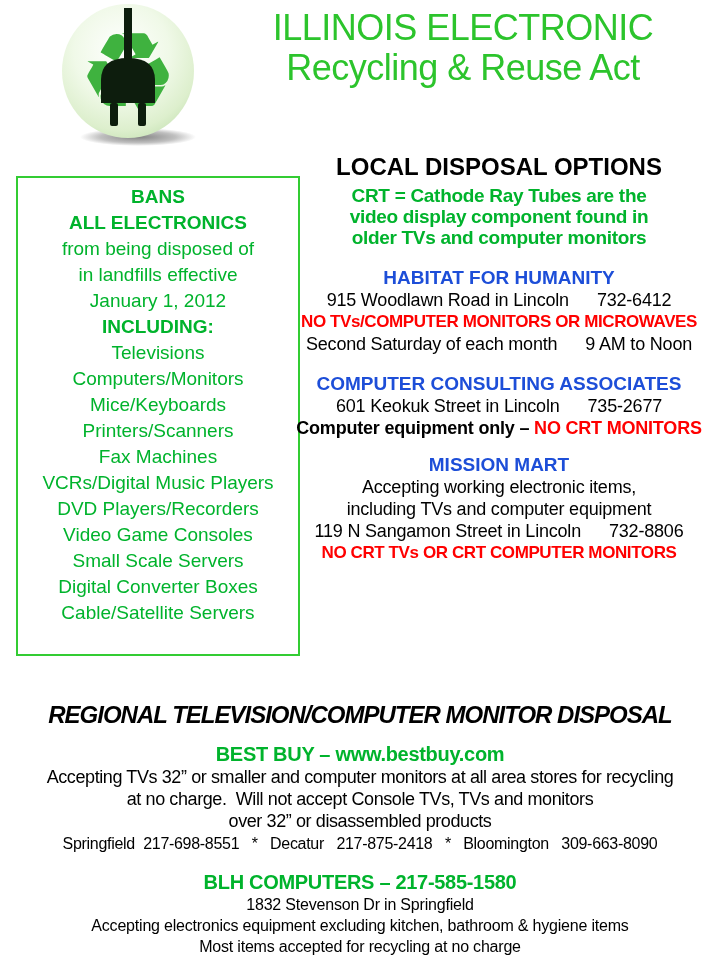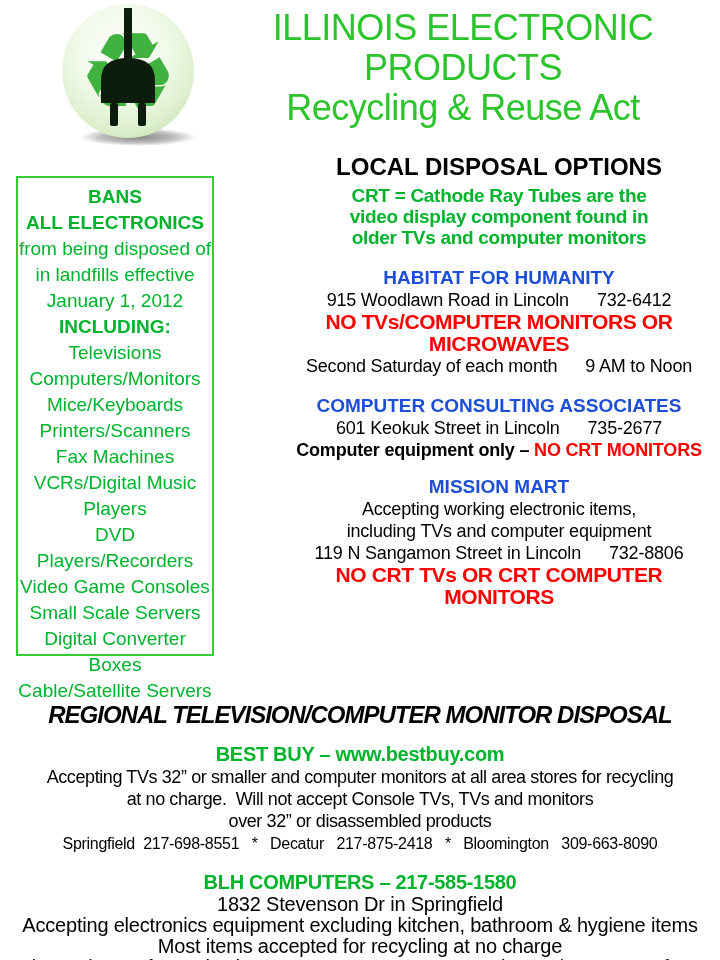--- a/index.html
+++ b/index.html
@@ -14,45 +14,45 @@
 
   
   .logo{position:absolute;left:40px;top:0;width:178px;height:148px;}
   .title{
     position:absolute;left:210px;top:8px;width:506px;text-align:center;
     color:#2CC42C;font-size:36px;line-height:40px;letter-spacing:-0.5px;
   }
 
   
   .bans-box{
-    position:absolute;left:16px;top:176px;width:198px;height:480px;
+    position:absolute;left:16px;top:176px;width:284px;height:480px;
     box-sizing:border-box;border:2px solid #33CC33;background:#fff;
     text-align:center;color:#00B32C;font-size:19px;line-height:26px;padding-top:6px;
   }
 
   
   .right-col{position:absolute;left:282px;top:152px;width:434px;text-align:center;}
   .local-title{font-size:24px;font-weight:700;color:#000;line-height:30px;}
   .crt-note{color:#00B32C;font-weight:700;font-size:19px;line-height:21px;margin-top:3px;letter-spacing:-0.3px;}
   .org{margin-top:0;}
   .org-name{color:#1d4ed8;font-weight:700;font-size:19px;line-height:22px;}
   .org-line{font-size:18px;line-height:22px;letter-spacing:-0.2px;}
-  .org-warning{font-size:21px;line-height:22px;letter-spacing:-0.4px;}
+  .org-warning{font-size:17px;line-height:22px;letter-spacing:-0.4px;}
   .m-habitat{margin-top:19px;}
   .m-cca{margin-top:18px;}
   .m-goodwill{margin-top:16px;}
   .m-mission{margin-top:15px;}
 
   
   .bottom{position:absolute;left:0;top:700px;width:720px;text-align:center;}
   .regional-title{font-size:24px;font-weight:700;letter-spacing:-1px;line-height:30px;font-style:italic;}
   .store-name{color:#00B32C;font-weight:700;font-size:20px;line-height:24px;margin-top:12px;letter-spacing:-0.3px;}
   .store-line{font-size:18px;line-height:22px;letter-spacing:-0.4px;}
   .store-phones{font-size:16px;line-height:21px;margin-top:1px;letter-spacing:-0.3px;}
-  .blh-line{font-size:20px;line-height:21px;letter-spacing:-0.2px;}
+  .blh-line{font-size:16px;line-height:21px;letter-spacing:-0.2px;}
   .m-blh{margin-top:16px;}
 </style>
 </head>
 <body>
 
 <div class="logo">
   <svg width="178" height="148" viewBox="0 0 178 148">
     <defs>
       <radialGradient id="sph" cx="45%" cy="35%" r="72%">
         <stop offset="0%" stop-color="#ffffff"></stop>
@@ -73,21 +73,20 @@
       <rect x="84" y="8" width="8" height="52"></rect>
       <path d="M61 103 L115 103 L115 80 Q115 58 88 58 Q61 58 61 80 Z"></path>
       <rect x="70" y="103" width="8" height="23" rx="2"></rect>
       <rect x="98" y="103" width="8" height="23" rx="2"></rect>
     </g>
   </svg>
 </div>
 
 <div class="title">
   <div>ILLINOIS ELECTRONIC</div>
-  <div>PRODUCTS</div>
   <div>Recycling &amp; Reuse Act</div>
 </div>
 
 <div class="bans-box">
   <div class="bold">BANS</div>
   <div class="bold">ALL ELECTRONICS</div>
   <div>from being disposed of</div>
   <div>in landfills effective</div>
   <div>January 1, 2012</div>
   <div class="bold">INCLUDING:</div>

